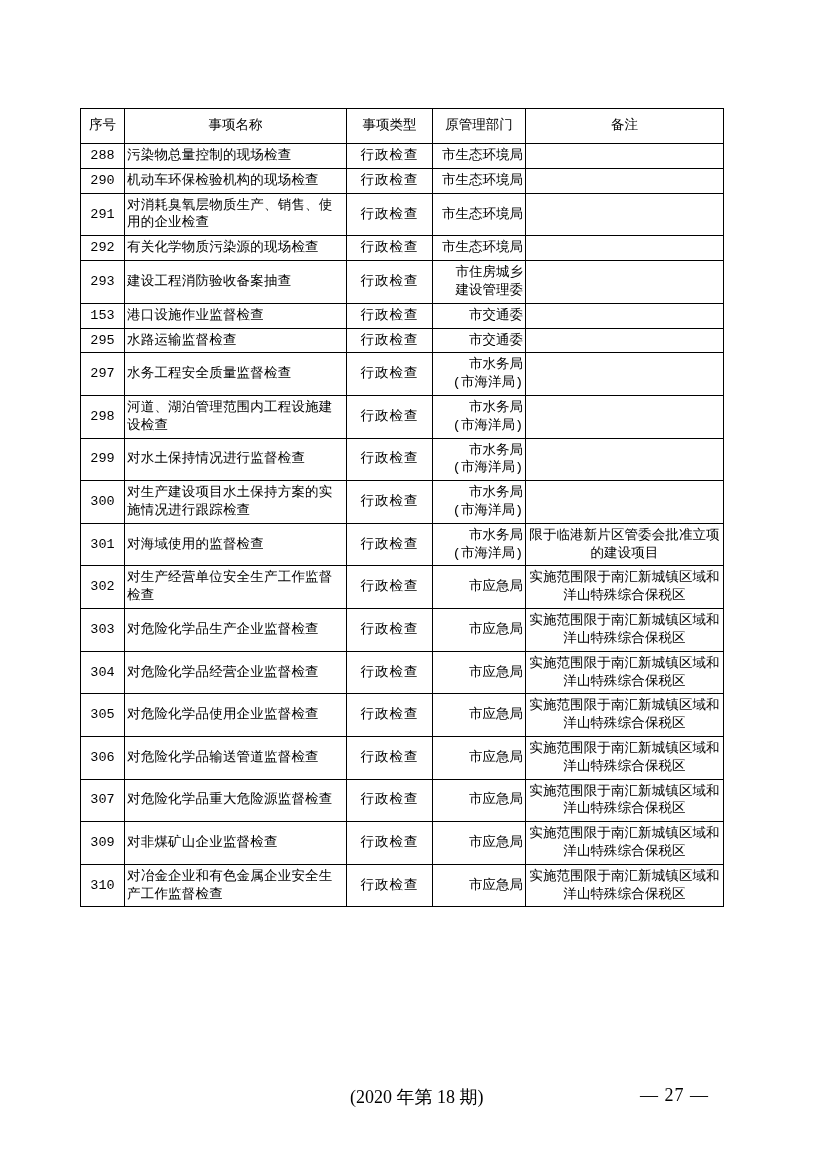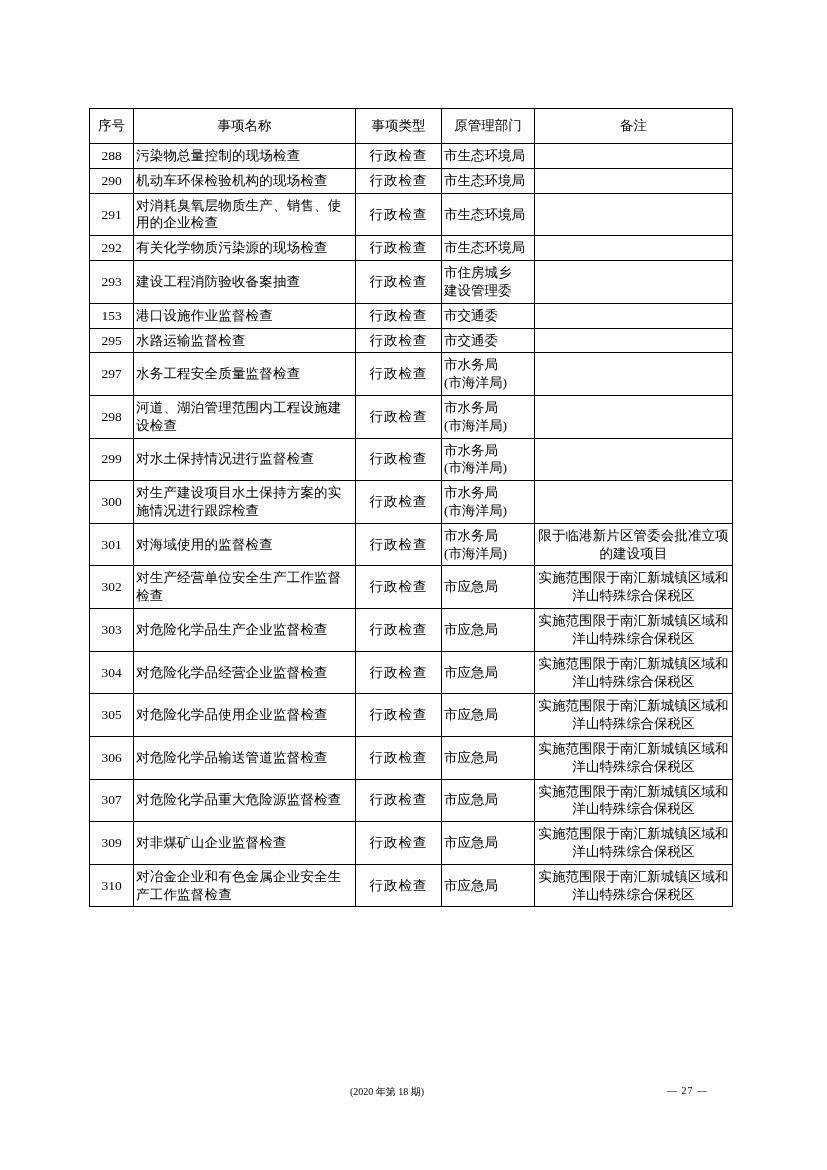--- a/index.html
+++ b/index.html
@@ -17,23 +17,24 @@
   }
   .page {
     position: absolute;
     left: 0; top: 0;
     width: 827px;
     height: 1170px;
     background: #ffffff;
   }
   .table-wrap {
     position: absolute;
-    left: 89px;
+    left: 80px;
     top: 108px;
     width: 643px;
+    font-family: Liberation Mono, monospace;
   }
   table.main {
     border-collapse: collapse;
     width: 643px;
     table-layout: fixed;
   }
   table.main td, table.main th {
     border: 1px solid #000000;
     padding: 3px 2px;
     font-size: 13.5px;
@@ -63,47 +64,47 @@
     padding-left: 6px;
     padding-right: 4px;
     letter-spacing: 0.2px;
   }
   td.type {
     text-align: center;
     letter-spacing: 1px;
     margin-top: 12px;
   }
   td.dept {
-    text-align: left;
+    text-align: right;
     line-height: 1.3;
   }
   td.note {
     text-align: center;
     padding-left: 6px;
     padding-right: 4px;
     line-height: 1.34;
     letter-spacing: 0.1px;
   }
   .footer {
     position: absolute;
     left: 0;
     top: 1085px;
     width: 827px;
     height: 22px;
-    font-size: 10px;
+    font-size: 18px;
   }
   .footer .center {
     position: absolute;
     left: 350px;
     top: 0;
     font-family: "Liberation Serif", "DejaVu Serif", serif;
   }
   .footer .pageno {
     position: absolute;
-    left: 667px;
+    left: 640px;
     top: 0;
     letter-spacing: 1px;
   }
 </style>
 </head>
 <body>
 
 <div class="page">
 
   <div class="table-wrap">

